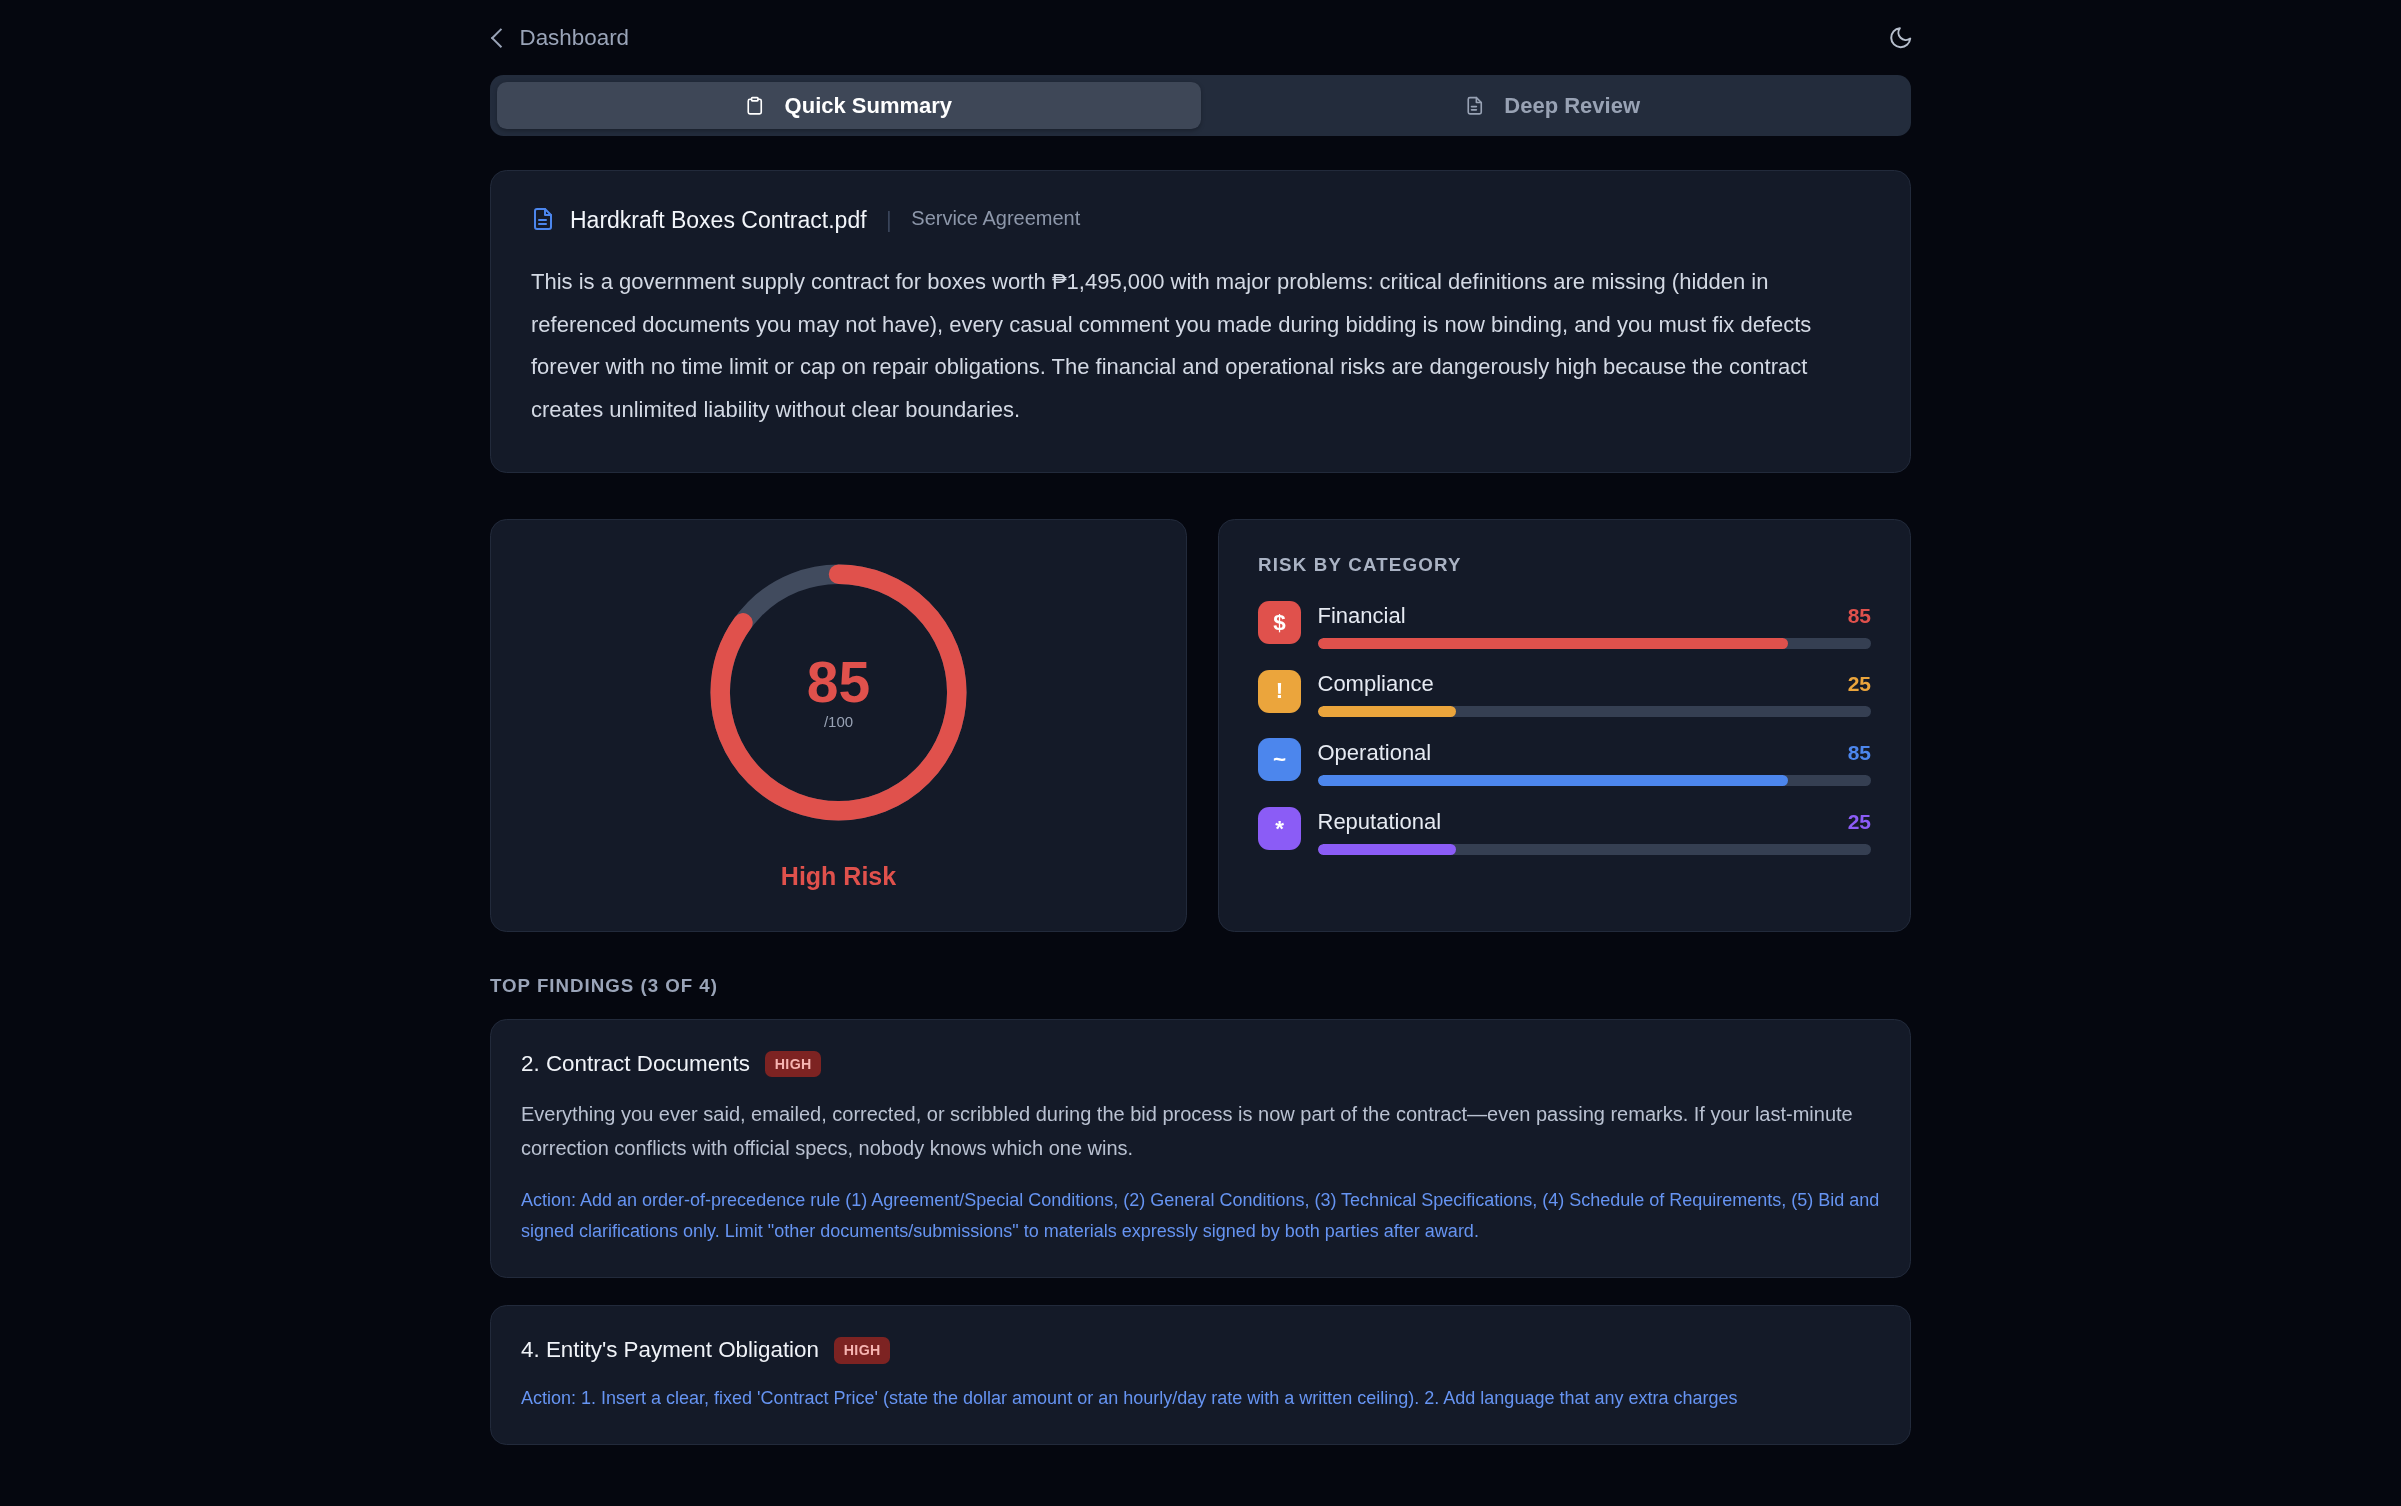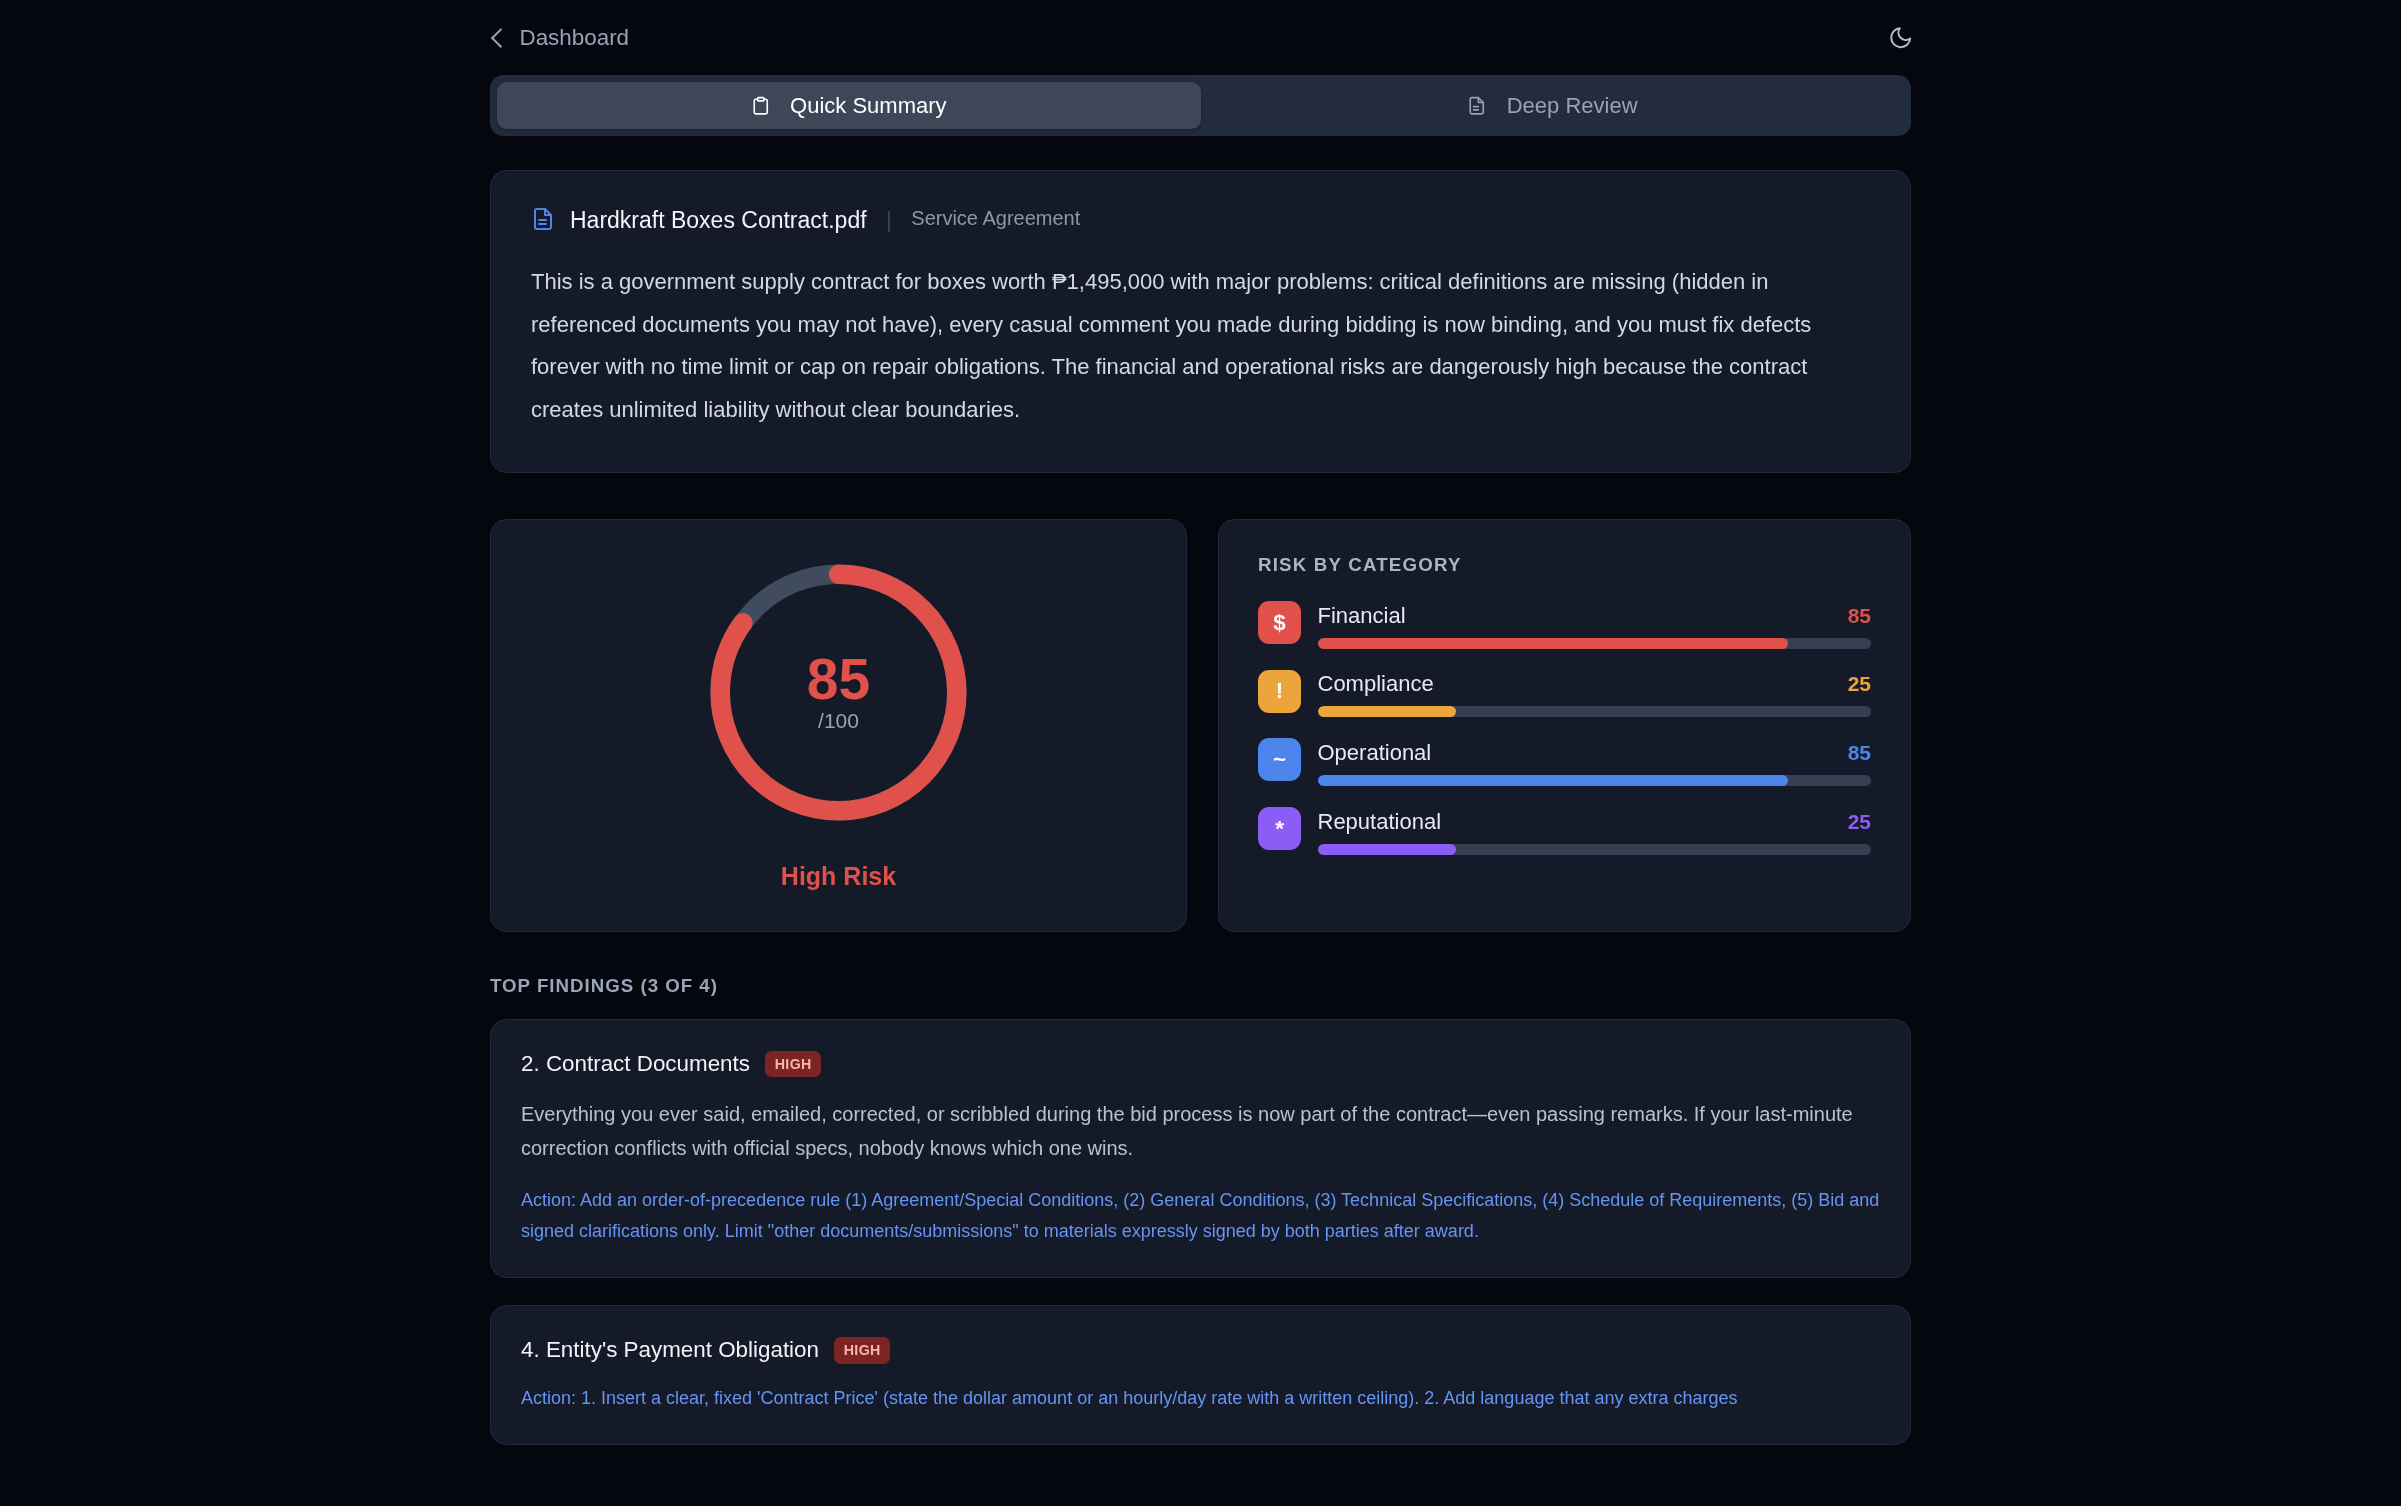--- a/index.html
+++ b/index.html
@@ -73,20 +73,21 @@
     flex: 1;
     display: flex;
     align-items: center;
     justify-content: center;
     gap: 20px;
     border-radius: 9.7px;
     font-size: 22px;
     color: #98a2b4;
     cursor: pointer;
     user-select: none;
+    font-weight: bold;
   }
   .tab.active {
     background: #3e4757;
     color: #ffffff;
     box-shadow: 0 1.5px 4.5px rgba(0,0,0,.25);
   }
 
   
   .card {
     background: #141a28;
@@ -120,21 +121,21 @@
   .gauge-wrap { position: relative; width: 277px; height: 277px; }
   .gauge-center {
     position: absolute; inset: 0;
     display: flex; flex-direction: column;
     align-items: center; justify-content: center;
     gap: 1.5px;
   }
   .gauge-score {
     font-size: 57px; font-weight: 700; color: #e0514c; line-height: 1;
   }
-  .gauge-max { font-size: 21px; color: #99a3b5; }
+  .gauge-max { font-size: 15px; color: #99a3b5; }
   .gauge-label {
     margin-top: 31px;
     font-size: 25px; font-weight: 700; color: #e0514c;
   }
 
   .cat-card { flex: 1; padding: 34px 39px 37px 39px; }
   .cat-title {
     font-size: 18.7px; font-weight: 700; letter-spacing: 1.2px;
     color: #aab3c4; margin-bottom: 25.4px;
   }

